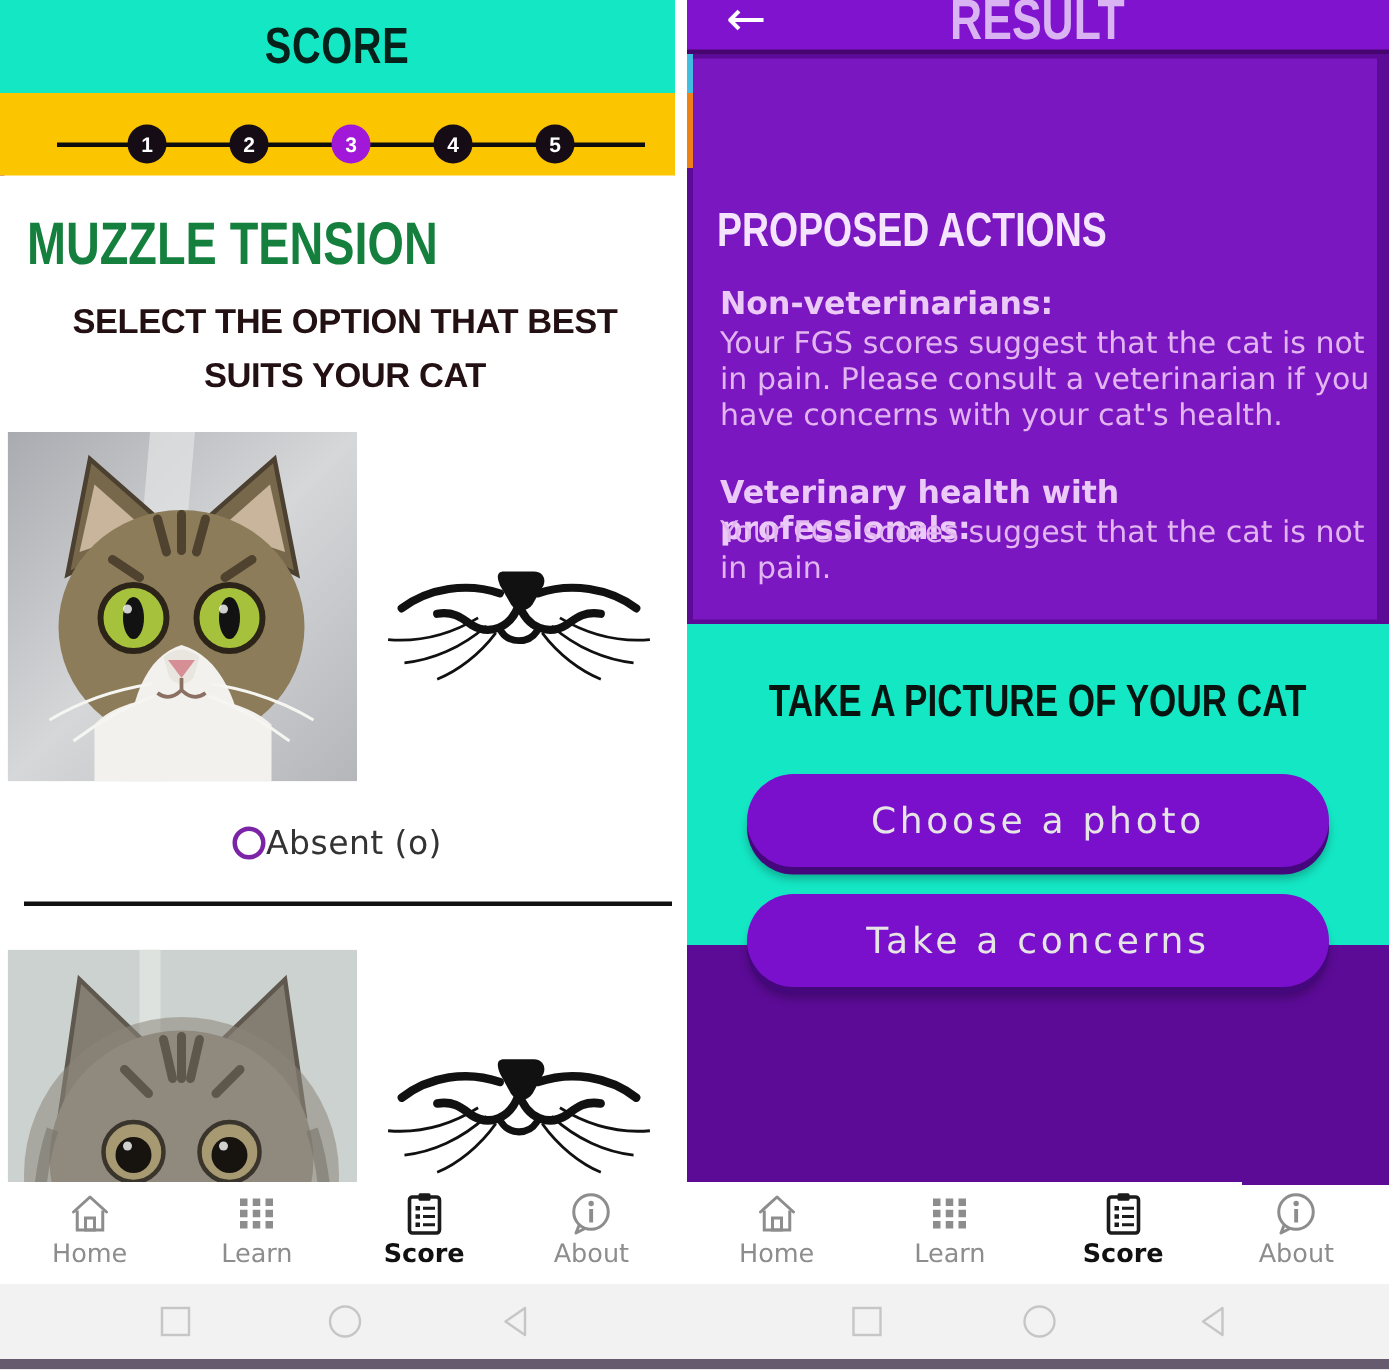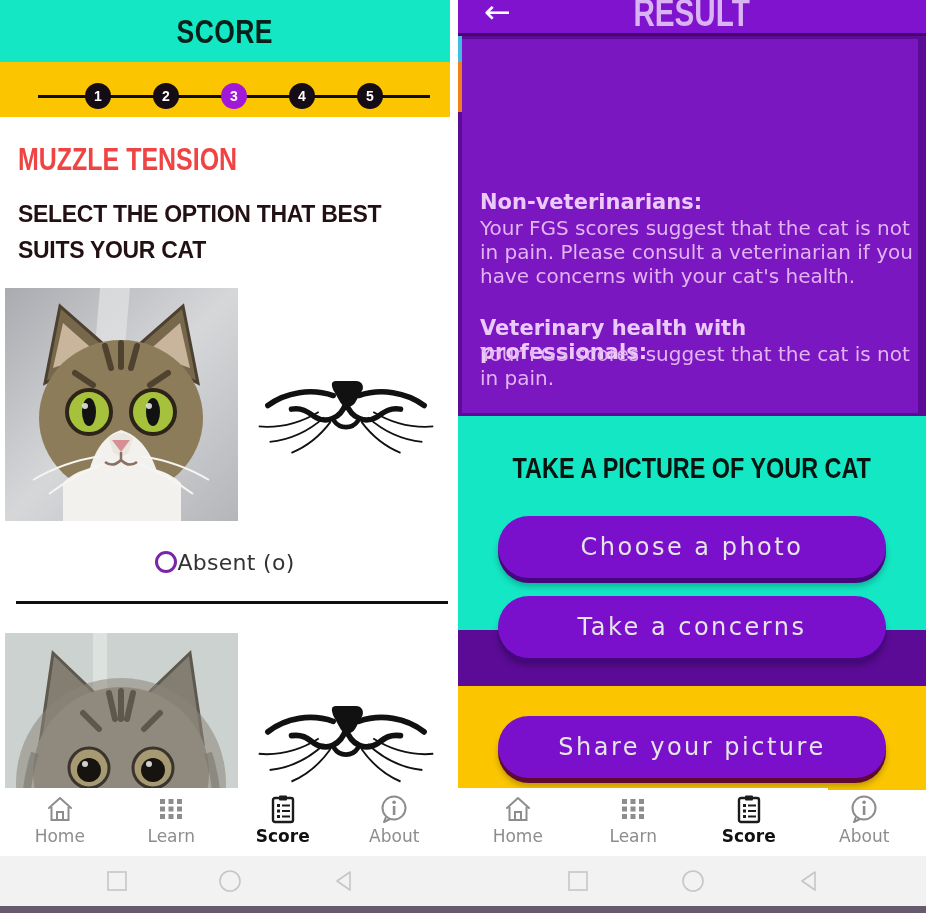--- a/index.html
+++ b/index.html
@@ -23,24 +23,24 @@
               background:#14e7c4; display:flex; align-items:center; justify-content:center; }
   .l-header .ttl { font-size:34px; color:#07211a; letter-spacing:0.5px; }
   .stepper { position:absolute; left:0; top:62px; width:100%; height:55px; background:#fbc600; }
   .step-line { position:absolute; left:38px; width:392px; top:33px; height:3px; background:#0d0d0d; }
   .step { position:absolute; top:21px; width:26px; height:26px; border-radius:50%;
           background:#150c15; color:#fff; font-size:14px; font-weight:bold;
           line-height:26px; text-align:center; font-family:"Liberation Sans",sans-serif; }
   .step.s1{left:85px}.step.s2{left:153px}.step.s3{left:221px}.step.s4{left:289px}.step.s5{left:357px}
   .step.active { background:#a218d8; }
 
-  .q-title { position:absolute; left:18px; top:140px; font-size:32px; color:#ef4444; }
+  .q-title { position:absolute; left:18px; top:140px; font-size:40px; color:#15803d; }
   .q-sub   { position:absolute; left:18px; top:196px; width:424px; font-size:23px;
              line-height:36px; color:#231013; font-family:"Liberation Sans",sans-serif; font-weight:700;
-             letter-spacing:-0.3px; }
+             letter-spacing:-0.3px;text-align:center; }
   .photo { position:absolute; left:5px; width:233px; overflow:hidden; }
   .photo.p1 { top:288px; height:233px; }
   .photo.p2 { top:633px; height:157px; }
   .muzzle { position:absolute; width:200px; }
   .muzzle.m1 { left:246px; top:375px; height:92px; }
   .muzzle.m2 { left:246px; top:698px; height:92px; }
   .radio-row { position:absolute; left:0; top:545px; width:100%; height:34px;
                display:flex; align-items:center; justify-content:center; }
   .radio { width:22px; height:22px; border:3px solid #7b24a8; border-radius:50%; background:#fff; }
   .radio-label { font-size:22px; color:#333333; letter-spacing:0.3px; }
@@ -255,35 +255,33 @@
     <div class="sliver-orange"></div>
 
     <div class="r-header">
       <span class="r-back">←</span>
       <div class="r-title"><span class="cond">RESULT</span></div>
     </div>
 
     <div class="r-panel"></div>
 
 
+    <div class="pa-title"><span class="cond left-org">PROPOSED ACTIONS</span></div>
 
     <div class="pa-h h1">Non-veterinarians:</div>
     <div class="pa-b b1">Your FGS scores suggest that the cat is not in pain. Please consult a veterinarian if you have concerns with your cat's health.</div>
     <div class="pa-h h2">Veterinary health with professionals:</div>
     <div class="pa-b b2">Your FGS scores suggest that the cat is not in pain.</div>
 
     <div class="teal-section">
       <div class="tp-title"><span class="cond">TAKE A PICTURE OF YOUR CAT</span></div>
       <button class="pill b1">Choose a photo</button>
       <button class="pill b2">Take a concerns</button>
     </div>
 
-    <div class="yellow-section">
-      <button class="pill">Share your picture</button>
-    </div>
   </div>
 
   <div class="nav-strip">
     <div class="nav-group ng-left">
       <div class="nav-item">
         <svg class="ic" viewBox="0 0 30 30">
             <use href="#ic-home"></use>
           </svg>
         <span class="lbl">Home</span>
       </div>

